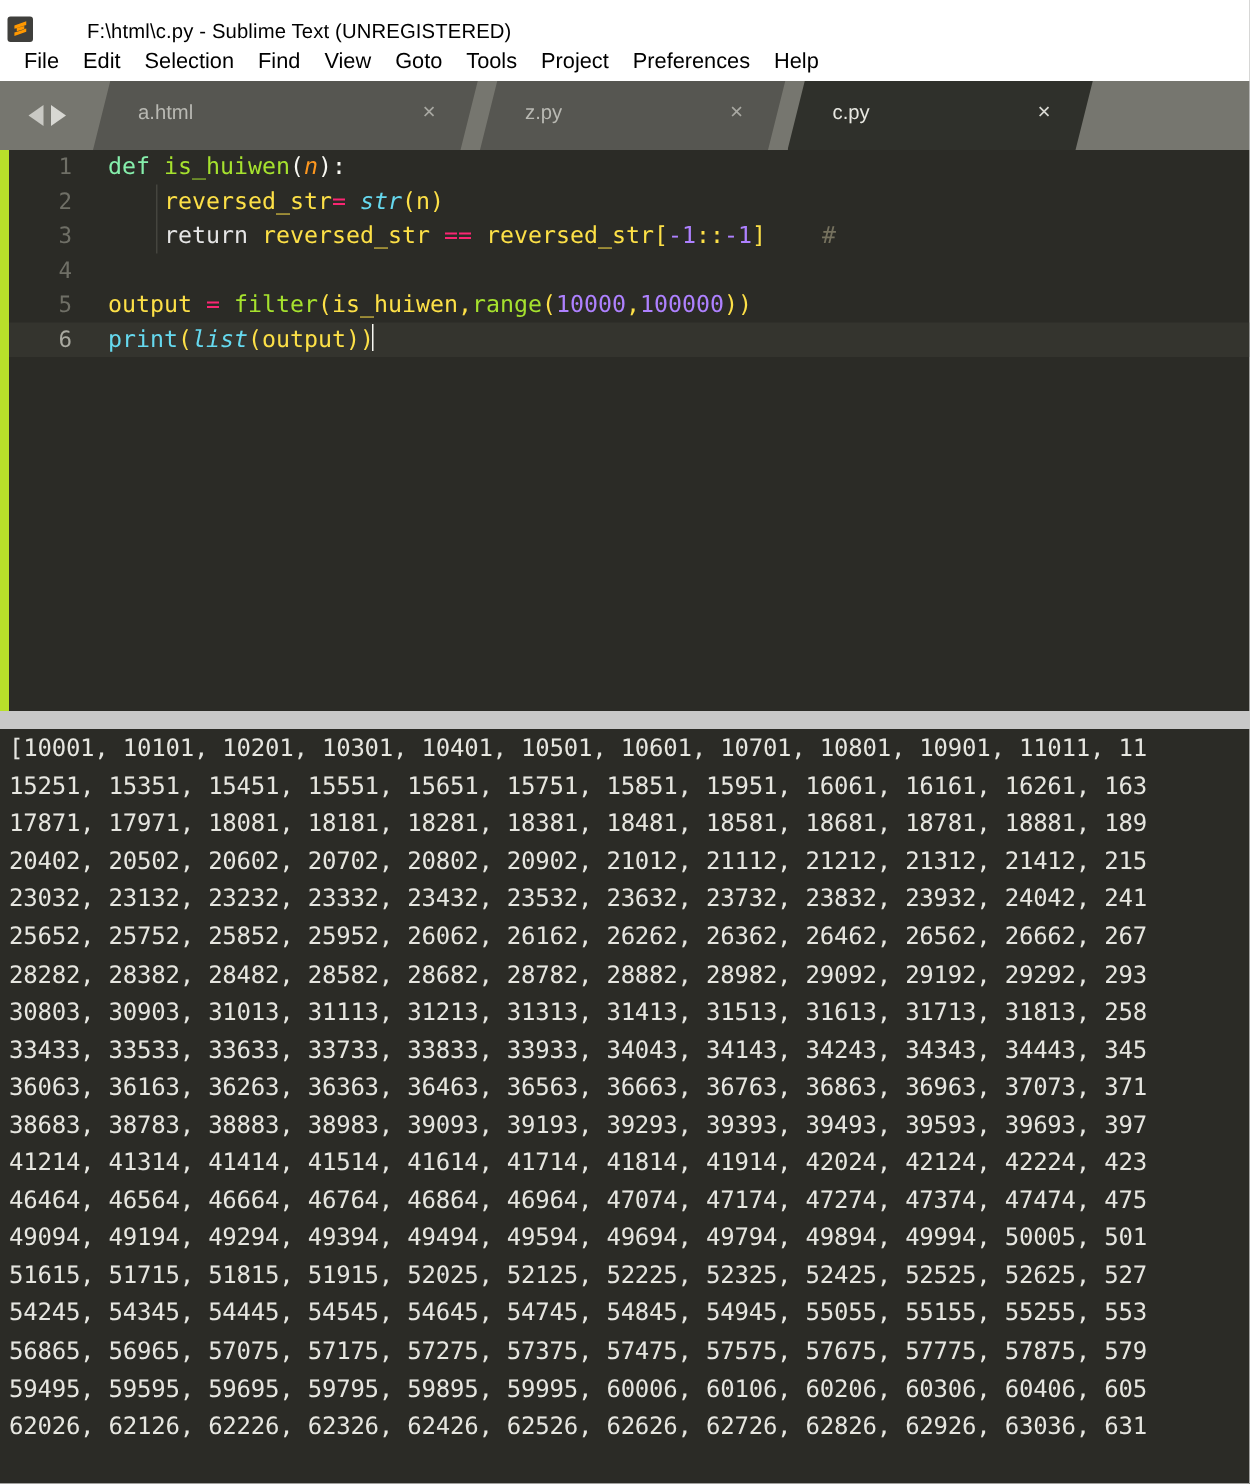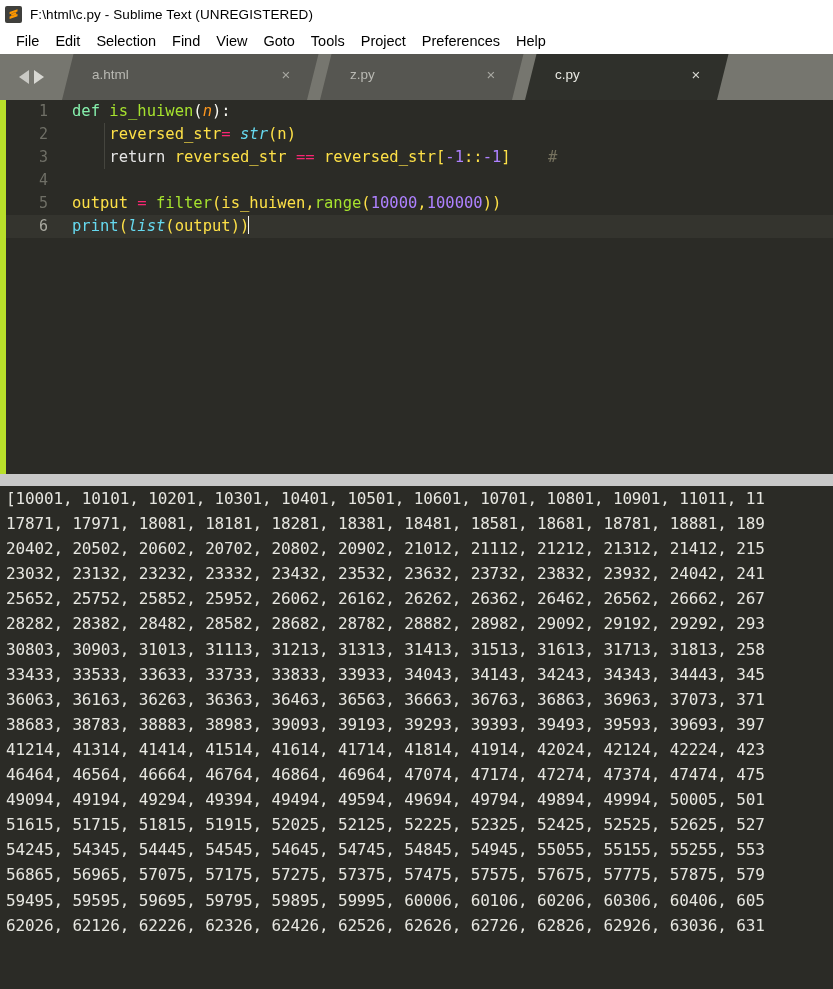--- a/index.html
+++ b/index.html
@@ -13,23 +13,24 @@
     overflow: hidden;
     font-family: "Liberation Sans", sans-serif;
     -webkit-font-smoothing: antialiased;
   }
 
   
   .titlebar {
     height: 28px;
     background: #ffffff;
     display: flex;
-    align-items: center;
+    align-items: flex-end;
     padding-left: 5px;
     box-sizing: border-box;
+    gap: 28px;
   }
   .app-icon {
     width: 17px;
     height: 17px;
     background: #3f3f3c;
     border-radius: 2px;
     display: flex;
     align-items: center;
     justify-content: center;
     flex: none;
@@ -307,20 +308,21 @@
       <span class="gutter">6</span>
       <span class="code-text"><span class="t-builtin">print</span><span class="t-plain">(</span><span class="t-builtin t-italic">list</span><span class="t-plain">(output))</span><span class="caret"></span></span>
     </div>
   </div>
 </div>
 
 <div class="separator"></div>
 
 <div class="console">
   <div class="console-line">[10001, 10101, 10201, 10301, 10401, 10501, 10601, 10701, 10801, 10901, 11011, 11</div>
+  <div class="console-line">15251, 15351, 15451, 15551, 15651, 15751, 15851, 15951, 16061, 16161, 16261, 163</div>
   <div class="console-line">17871, 17971, 18081, 18181, 18281, 18381, 18481, 18581, 18681, 18781, 18881, 189</div>
   <div class="console-line">20402, 20502, 20602, 20702, 20802, 20902, 21012, 21112, 21212, 21312, 21412, 215</div>
   <div class="console-line">23032, 23132, 23232, 23332, 23432, 23532, 23632, 23732, 23832, 23932, 24042, 241</div>
   <div class="console-line">25652, 25752, 25852, 25952, 26062, 26162, 26262, 26362, 26462, 26562, 26662, 267</div>
   <div class="console-line">28282, 28382, 28482, 28582, 28682, 28782, 28882, 28982, 29092, 29192, 29292, 293</div>
   <div class="console-line">30803, 30903, 31013, 31113, 31213, 31313, 31413, 31513, 31613, 31713, 31813, 258</div>
   <div class="console-line">33433, 33533, 33633, 33733, 33833, 33933, 34043, 34143, 34243, 34343, 34443, 345</div>
   <div class="console-line">36063, 36163, 36263, 36363, 36463, 36563, 36663, 36763, 36863, 36963, 37073, 371</div>
   <div class="console-line">38683, 38783, 38883, 38983, 39093, 39193, 39293, 39393, 39493, 39593, 39693, 397</div>
   <div class="console-line">41214, 41314, 41414, 41514, 41614, 41714, 41814, 41914, 42024, 42124, 42224, 423</div>

